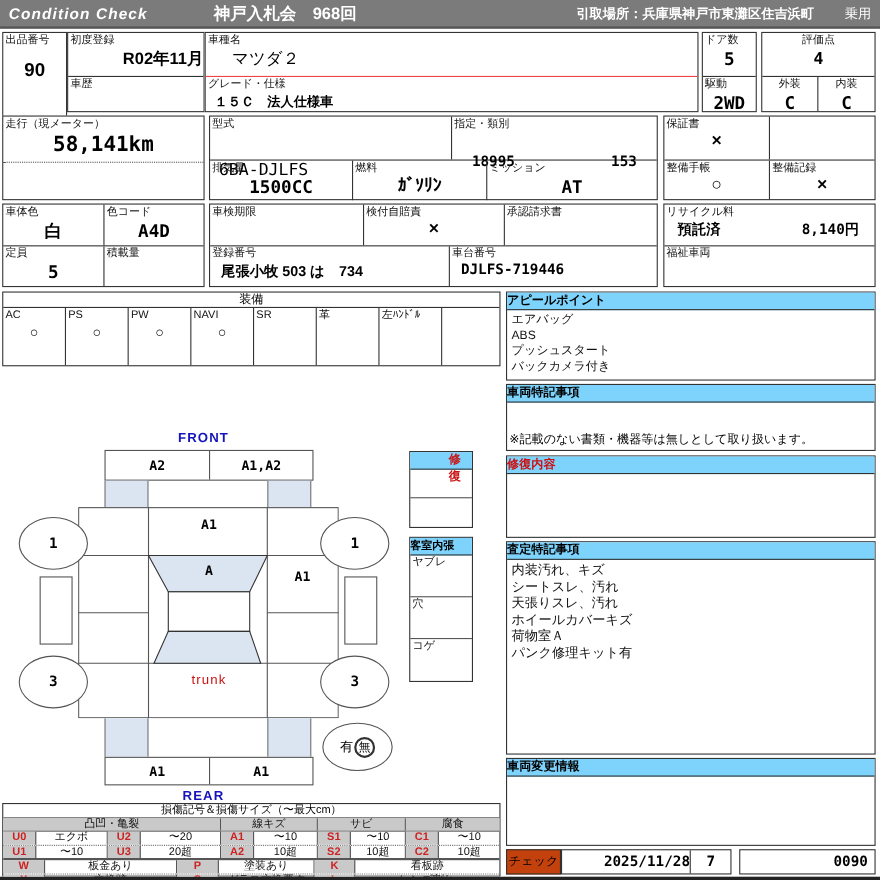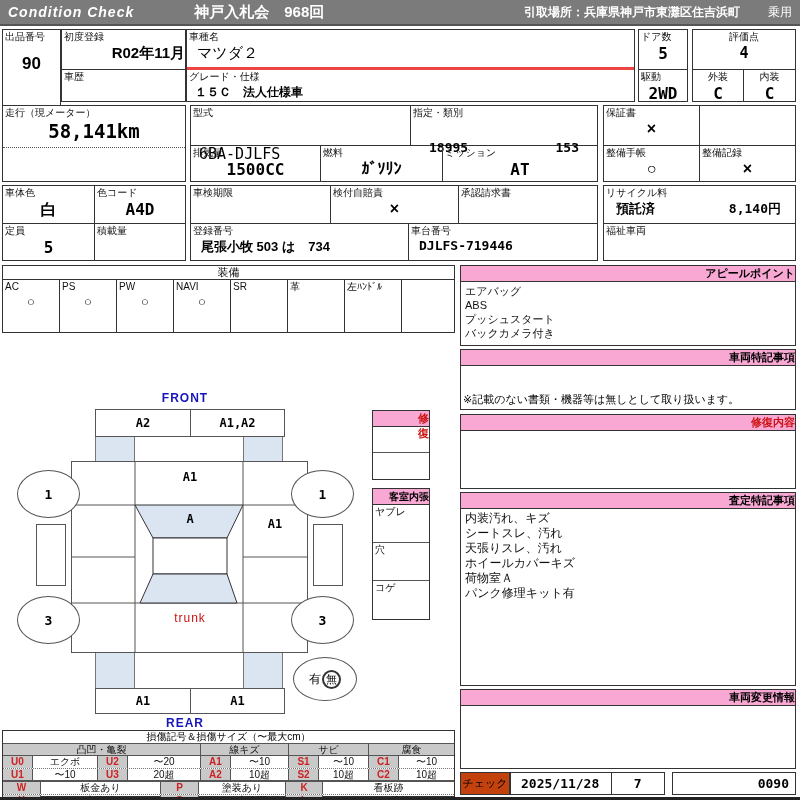--- a/index.html
+++ b/index.html
@@ -8,21 +8,21 @@
   .sheet { position:relative; width:800px; height:800px; background:#fff; overflow:hidden; border-bottom:3px solid #222; }
   .abs { position:absolute; }
   .box { border:1px solid #333; background:#fff; }
   .lbl { font-size:10px; color:#111; line-height:12px; padding:1px 2px; white-space:nowrap; }
   .val { font-weight:bold; color:#000; text-align:center; }
   .mono { font-family:"DejaVu Sans Mono","Liberation Mono",monospace; }
   .row { display:flex; }
   .cell { position:relative; }
   .bR { border-right:1px solid #333; }
   .hdrbar { background:#7b7b7b; color:#fff; display:flex; align-items:center; border-bottom:2px solid #555; }
-  .secHead { background:#f9a8d4; border-bottom:1px solid #333; font-size:11px; font-weight:bold; text-align:right; line-height:15px; height:16px; }
+  .secHead { background:#7dd3fc; border-bottom:1px solid #333; font-size:11px; font-weight:bold; text-align:left; line-height:15px; height:16px; }
   .panel { border:1px solid #333; background:#fff; }
   .lines { font-size:11px; line-height:14px; padding:2px 4px; white-space:pre-line; color:#111; }
   .blue { color:#1515bb; }
   .red { color:#cc1111; }
   .ltblue { background:#dbe5f1; }
   .codecell { background:#c9c9c9; color:#cc2222; font-weight:bold; font-size:10px; text-align:center; }
   .desccell { font-size:10px; text-align:center; color:#111; }
   .legrow { display:flex; height:13px; line-height:12px; }
   .legrow > div { border-right:1px solid #555; }
   .wheel { position:absolute; background:#fff; border:1px solid #555; border-radius:50%; display:flex; align-items:center; justify-content:center; font-weight:bold; font-size:13px; }
@@ -47,23 +47,23 @@
     <div style="height:40px;border-bottom:1px solid #333;">
       <div class="lbl">初度登録</div>
       <div class="val" style="font-size:15px;text-align:right;">R02年11月</div>
     </div>
     <div>
       <div class="lbl">車歴</div>
       <div class="val"></div>
     </div>
   </div>
   <div class="abs box" style="left:186px;top:29px;width:449px;height:73px;">
-    <div style="height:40px;border-bottom:3px solid #ef4444;">
+    <div style="height:40px;border-bottom:1px solid #ef4444;">
       <div class="lbl">車種名</div>
-      <div style="font-size:15px;padding-left:10px;">マツダ２</div>
+      <div style="font-size:15px;padding-left:24px;">マツダ２</div>
     </div>
     <div>
       <div class="lbl">グレード・仕様</div>
       <div style="font-size:12px;font-weight:bold;padding-left:8px;">１５Ｃ　法人仕様車</div>
     </div>
   </div>
   <div class="abs box" style="left:638px;top:29px;width:50px;height:73px;">
     <div style="height:40px;border-bottom:1px solid #333;">
       <div class="lbl">ドア数</div>
       <div class="val mono">5</div>
@@ -271,21 +271,21 @@
 パンク修理キット有</div>
   </div>
 
   <div class="abs panel" style="left:460px;top:689px;width:336px;height:80px;">
     <div class="secHead">車両変更情報</div>
   </div>
 
   <div class="abs" style="left:460px;top:772px;width:336px;height:23px;">
     <div class="abs" style="left:0;top:0;width:50px;height:23px;background:#c2410c;border:1px solid #333;font-size:11px;text-align:center;line-height:21px;">チェック</div>
     <div class="abs box row" style="left:50px;top:0;width:155px;height:23px;">
-      <div class="bR mono" style="width:110px;font-weight:bold;font-size:13px;line-height:21px;padding-left:10px;">2025/11/28</div>
+      <div class="bR mono" style="width:110px;font-weight:bold;font-size:13px;line-height:21px;padding-left:10px;margin-left:28px;">2025/11/28</div>
       <div class="mono" style="width:58px;font-weight:bold;font-size:13px;line-height:21px;text-align:center;">7</div>
     </div>
     <div class="abs box" style="left:212px;top:0;width:124px;height:23px;">
       <div class="mono" style="font-weight:bold;font-size:13px;line-height:21px;text-align:right;padding-right:6px;">0090</div>
     </div>
   </div>
 
   <div class="abs blue" style="left:150px;top:391px;width:70px;text-align:center;font-weight:bold;font-size:12px;letter-spacing:1px;">FRONT</div>
 
   <div class="abs box row" style="left:95px;top:409px;width:190px;height:28px;border-color:#555;">

